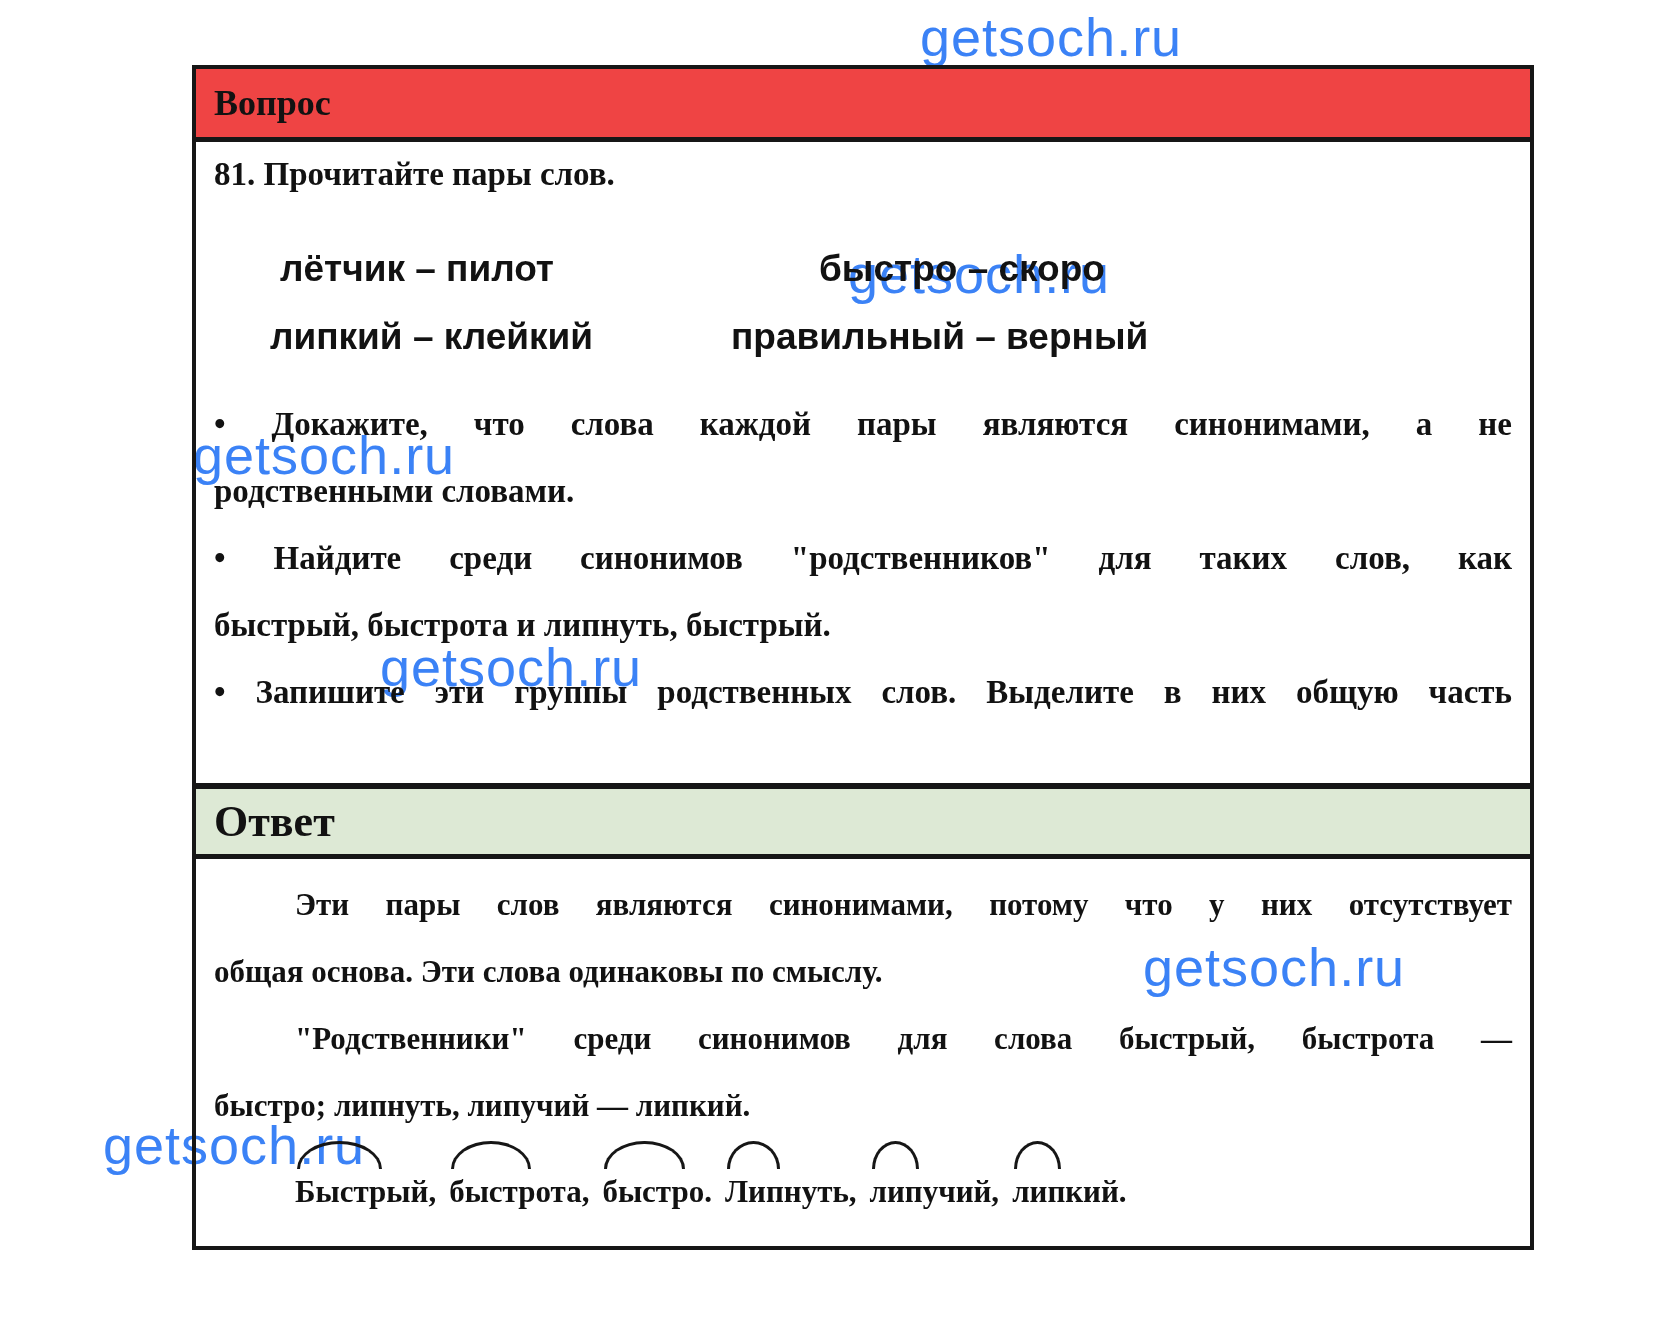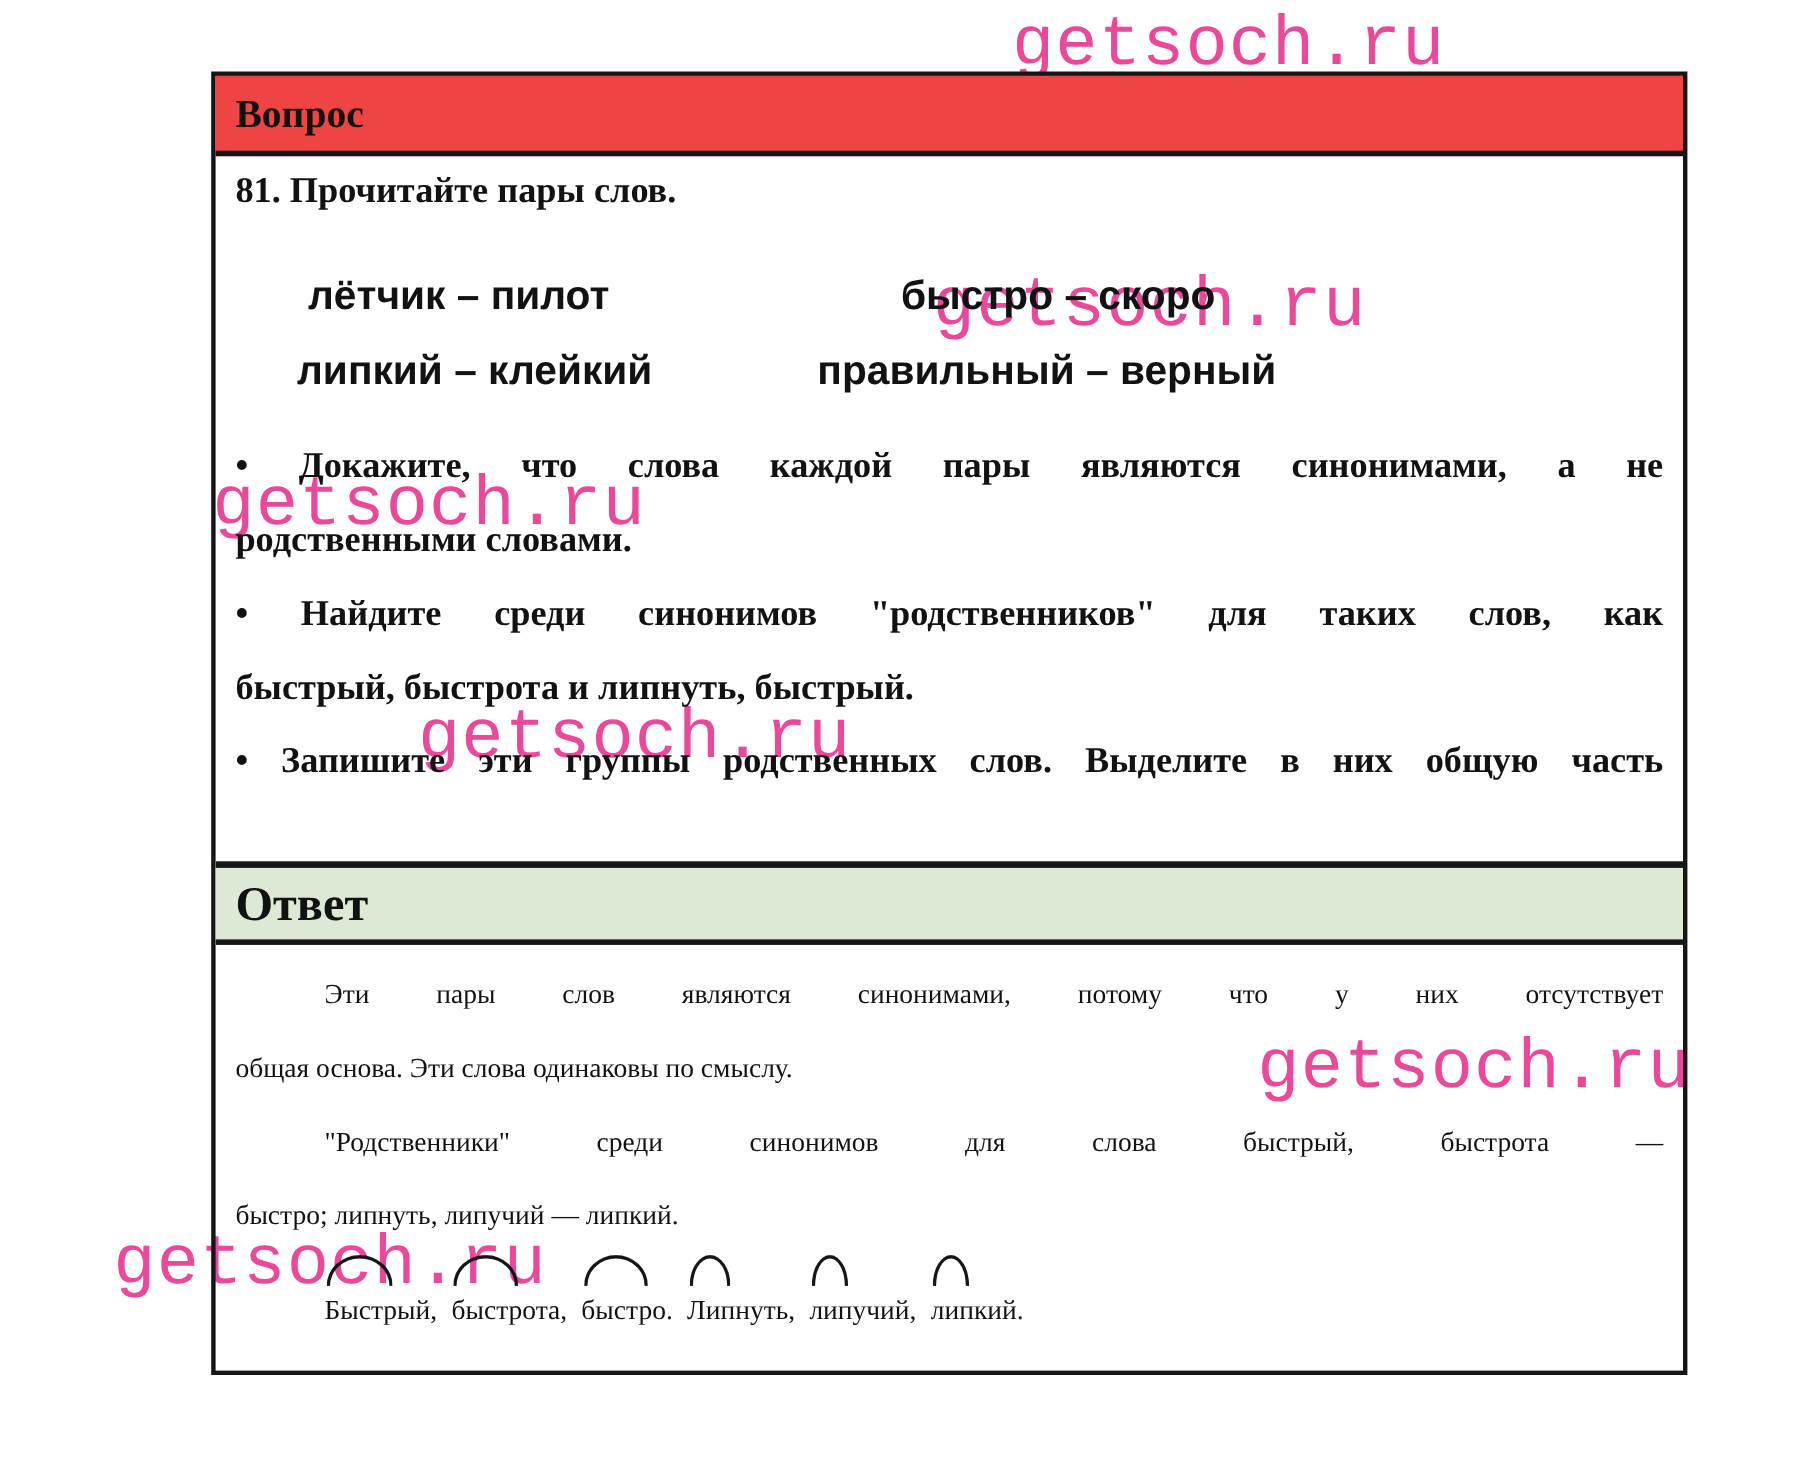--- a/index.html
+++ b/index.html
@@ -8,24 +8,24 @@
     width:1654px;height:1333px;
     background:#ffffff;
     overflow:hidden;
     font-family:"Liberation Serif", serif;
     color:#121212;
   }
   
   .watermark{
     position:absolute;
     z-index:0;
-    font-family:Liberation Mono, monospace;
-    font-size:64px;
+    font-family:Liberation Sans, sans-serif;
+    font-size:54px;
     font-weight:400;
-    color:#ec4899;
+    color:#3b82f6;
     letter-spacing:1px;
     line-height:1;
     white-space:nowrap;
     user-select:none;
   }
   .wm1{left:920px;top:10px;}
   .wm2{left:848px;top:247px;}
   .wm3{left:193px;top:428px;}
   .wm4{left:380px;top:640px;}
   .wm5{left:1143px;top:940px;}
@@ -67,21 +67,21 @@
     font-size:33px;
   }
   .q-title{margin-top:6px;height:40px;line-height:40px;}
   .pairs{position:relative;margin-top:52px;font-family:"Liberation Sans", sans-serif;font-size:37px;font-weight:700;}
   .pair-row{position:relative;height:46px;line-height:46px;}
   .pair-row + .pair-row{margin-top:22px;}
   .pair{position:absolute;white-space:nowrap;}
   .p11{left:66px;}
   .p12{left:605px;}
   .p21{left:56px;}
-  .p22{left:529px;}
+  .p22{left:517px;}
   .q-line{
     height:40px;line-height:40px;
     margin-bottom:27px;
     white-space:nowrap;
   }
   .q-line.first{margin-top:44px;}
   .just{
     text-align:justify;
     text-align-last:justify;
     white-space:normal;
@@ -93,22 +93,22 @@
     box-sizing:border-box;
     border:3px solid #161616;
     border-bottom:none;
     border-radius:50% 50% 0 0 / 100% 100% 0 0;
     vertical-align:8px;
     margin:0 8px 0 14px;
   }
   .a-body{
     box-sizing:border-box;
     padding:26px 18px 0 18px;
-    font-weight:400;
-    font-size:25px;
+    font-weight:700;
+    font-size:31px;
   }
   .a-line{
     height:40px;line-height:40px;
     margin-bottom:27px;
     white-space:nowrap;
   }
   .indent{padding-left:81px;}
   
   .root-line{
     margin-top:46px;

